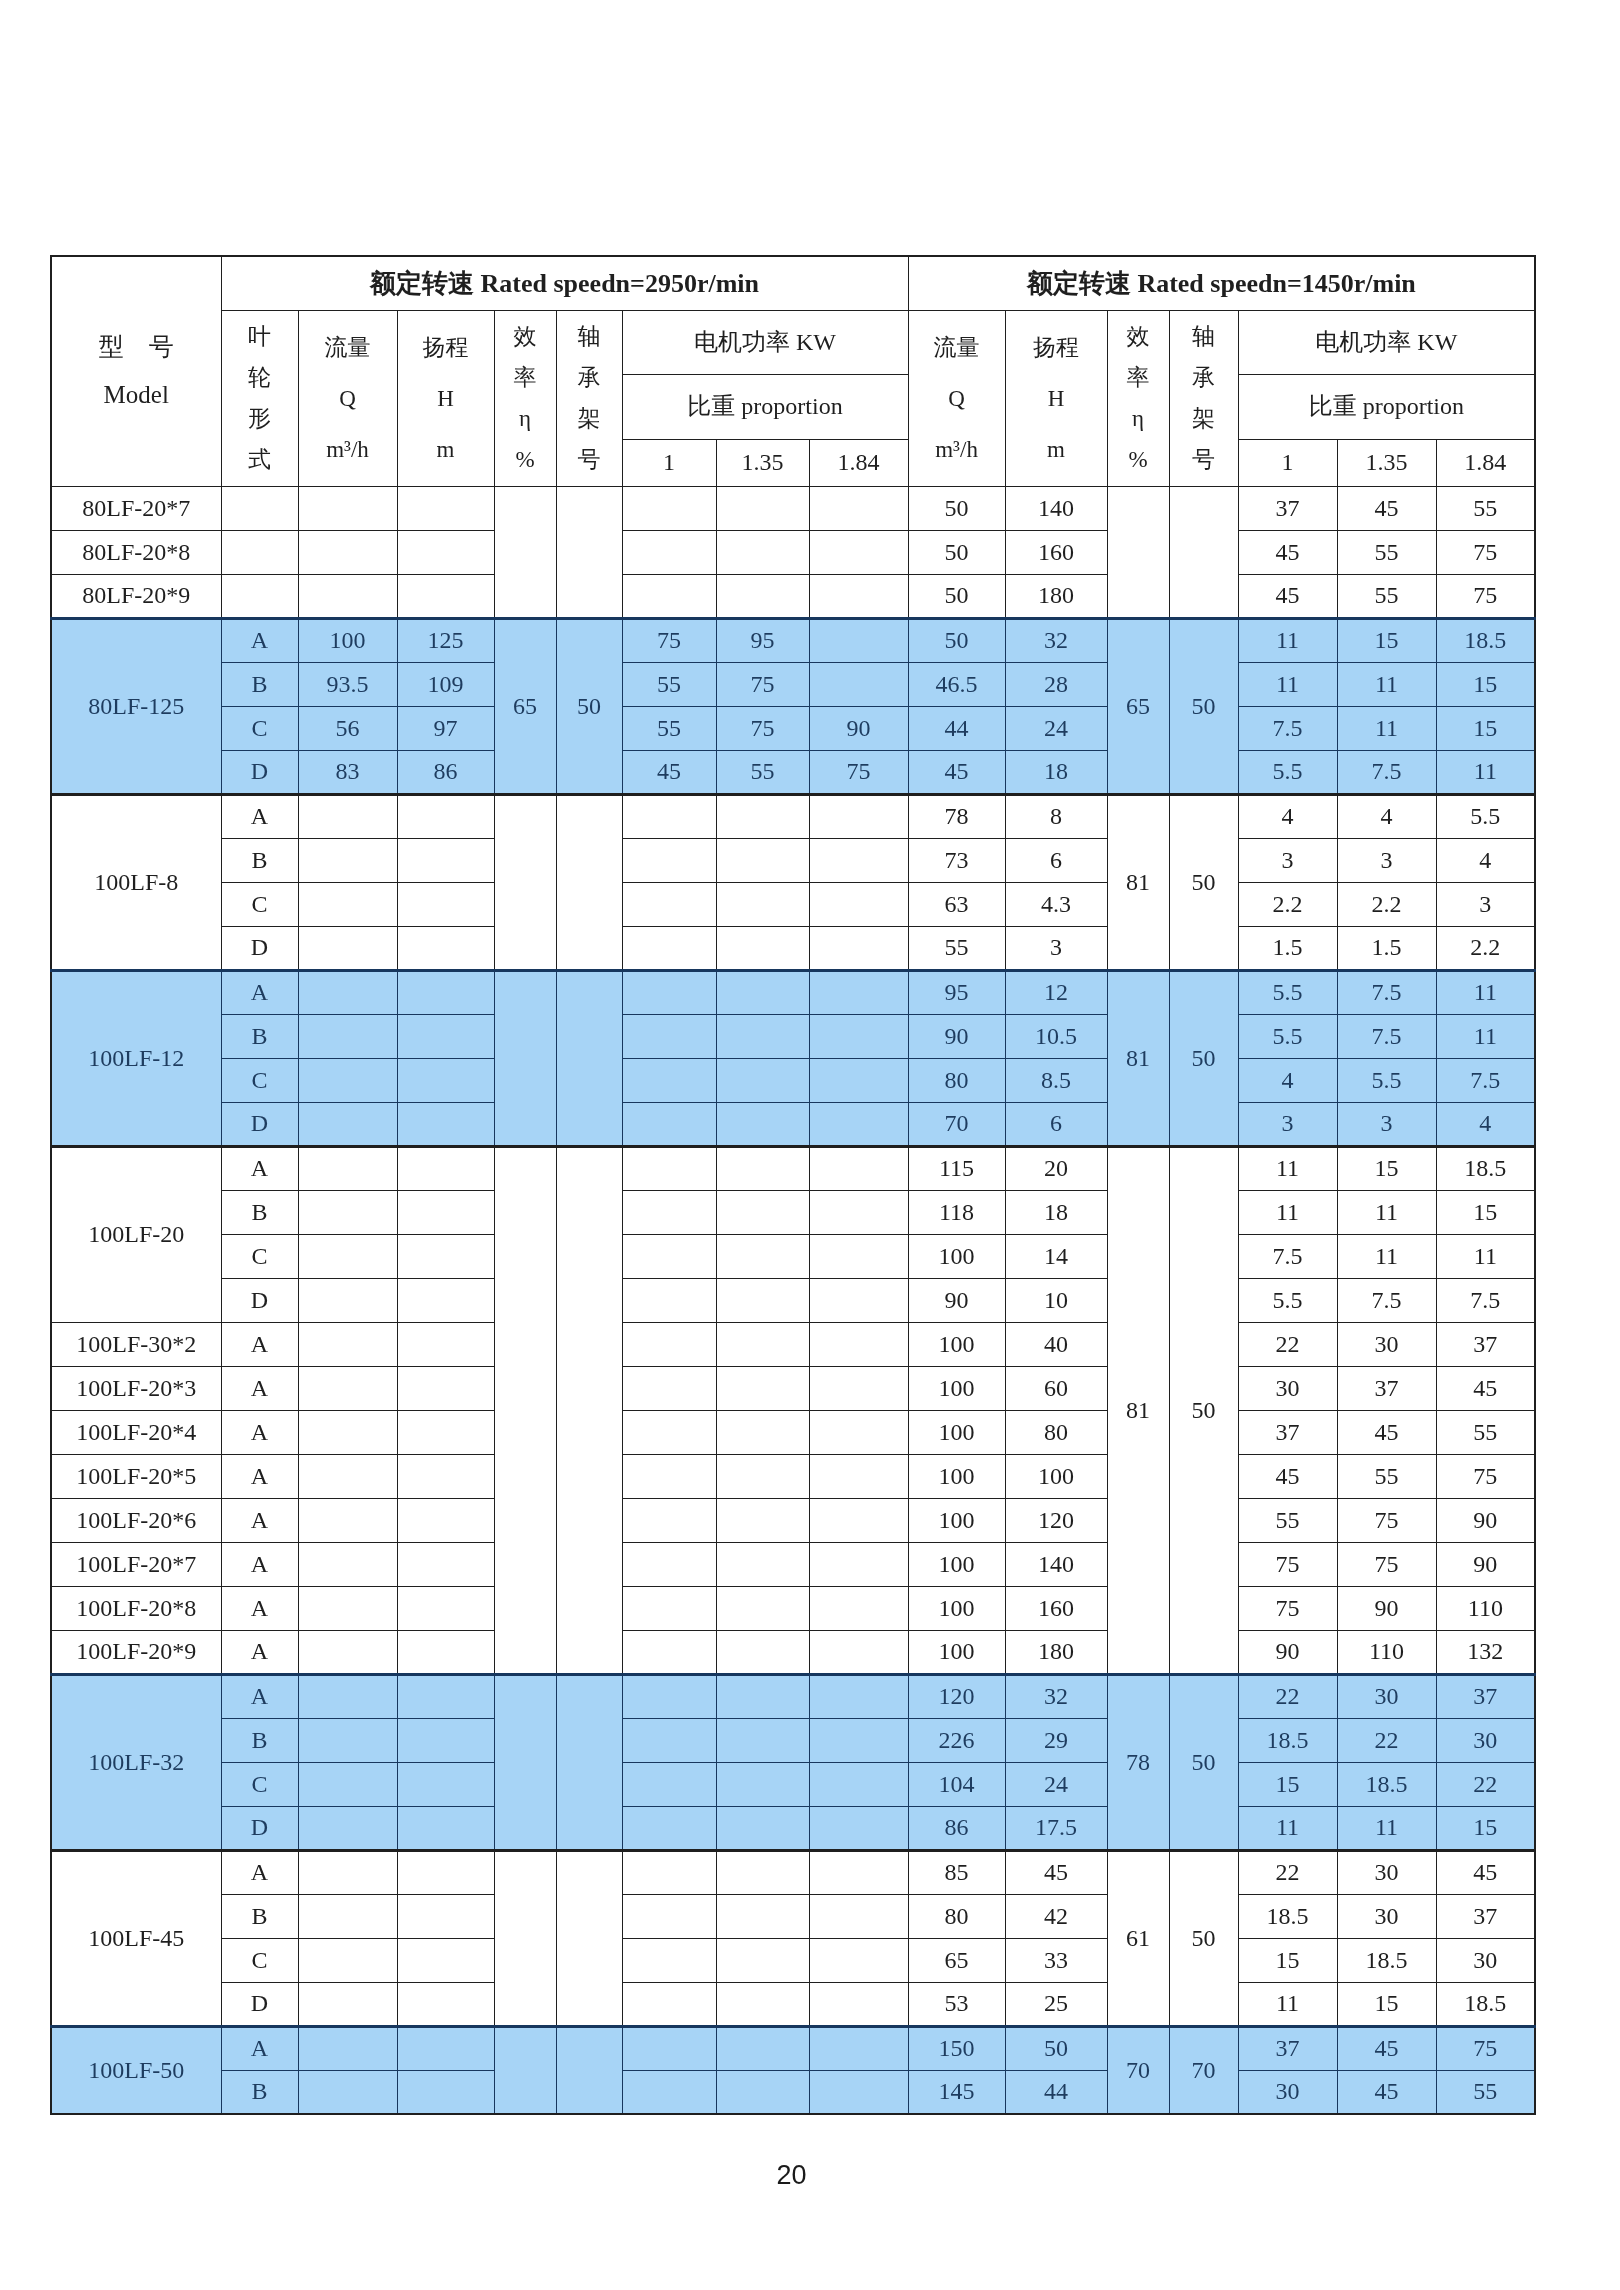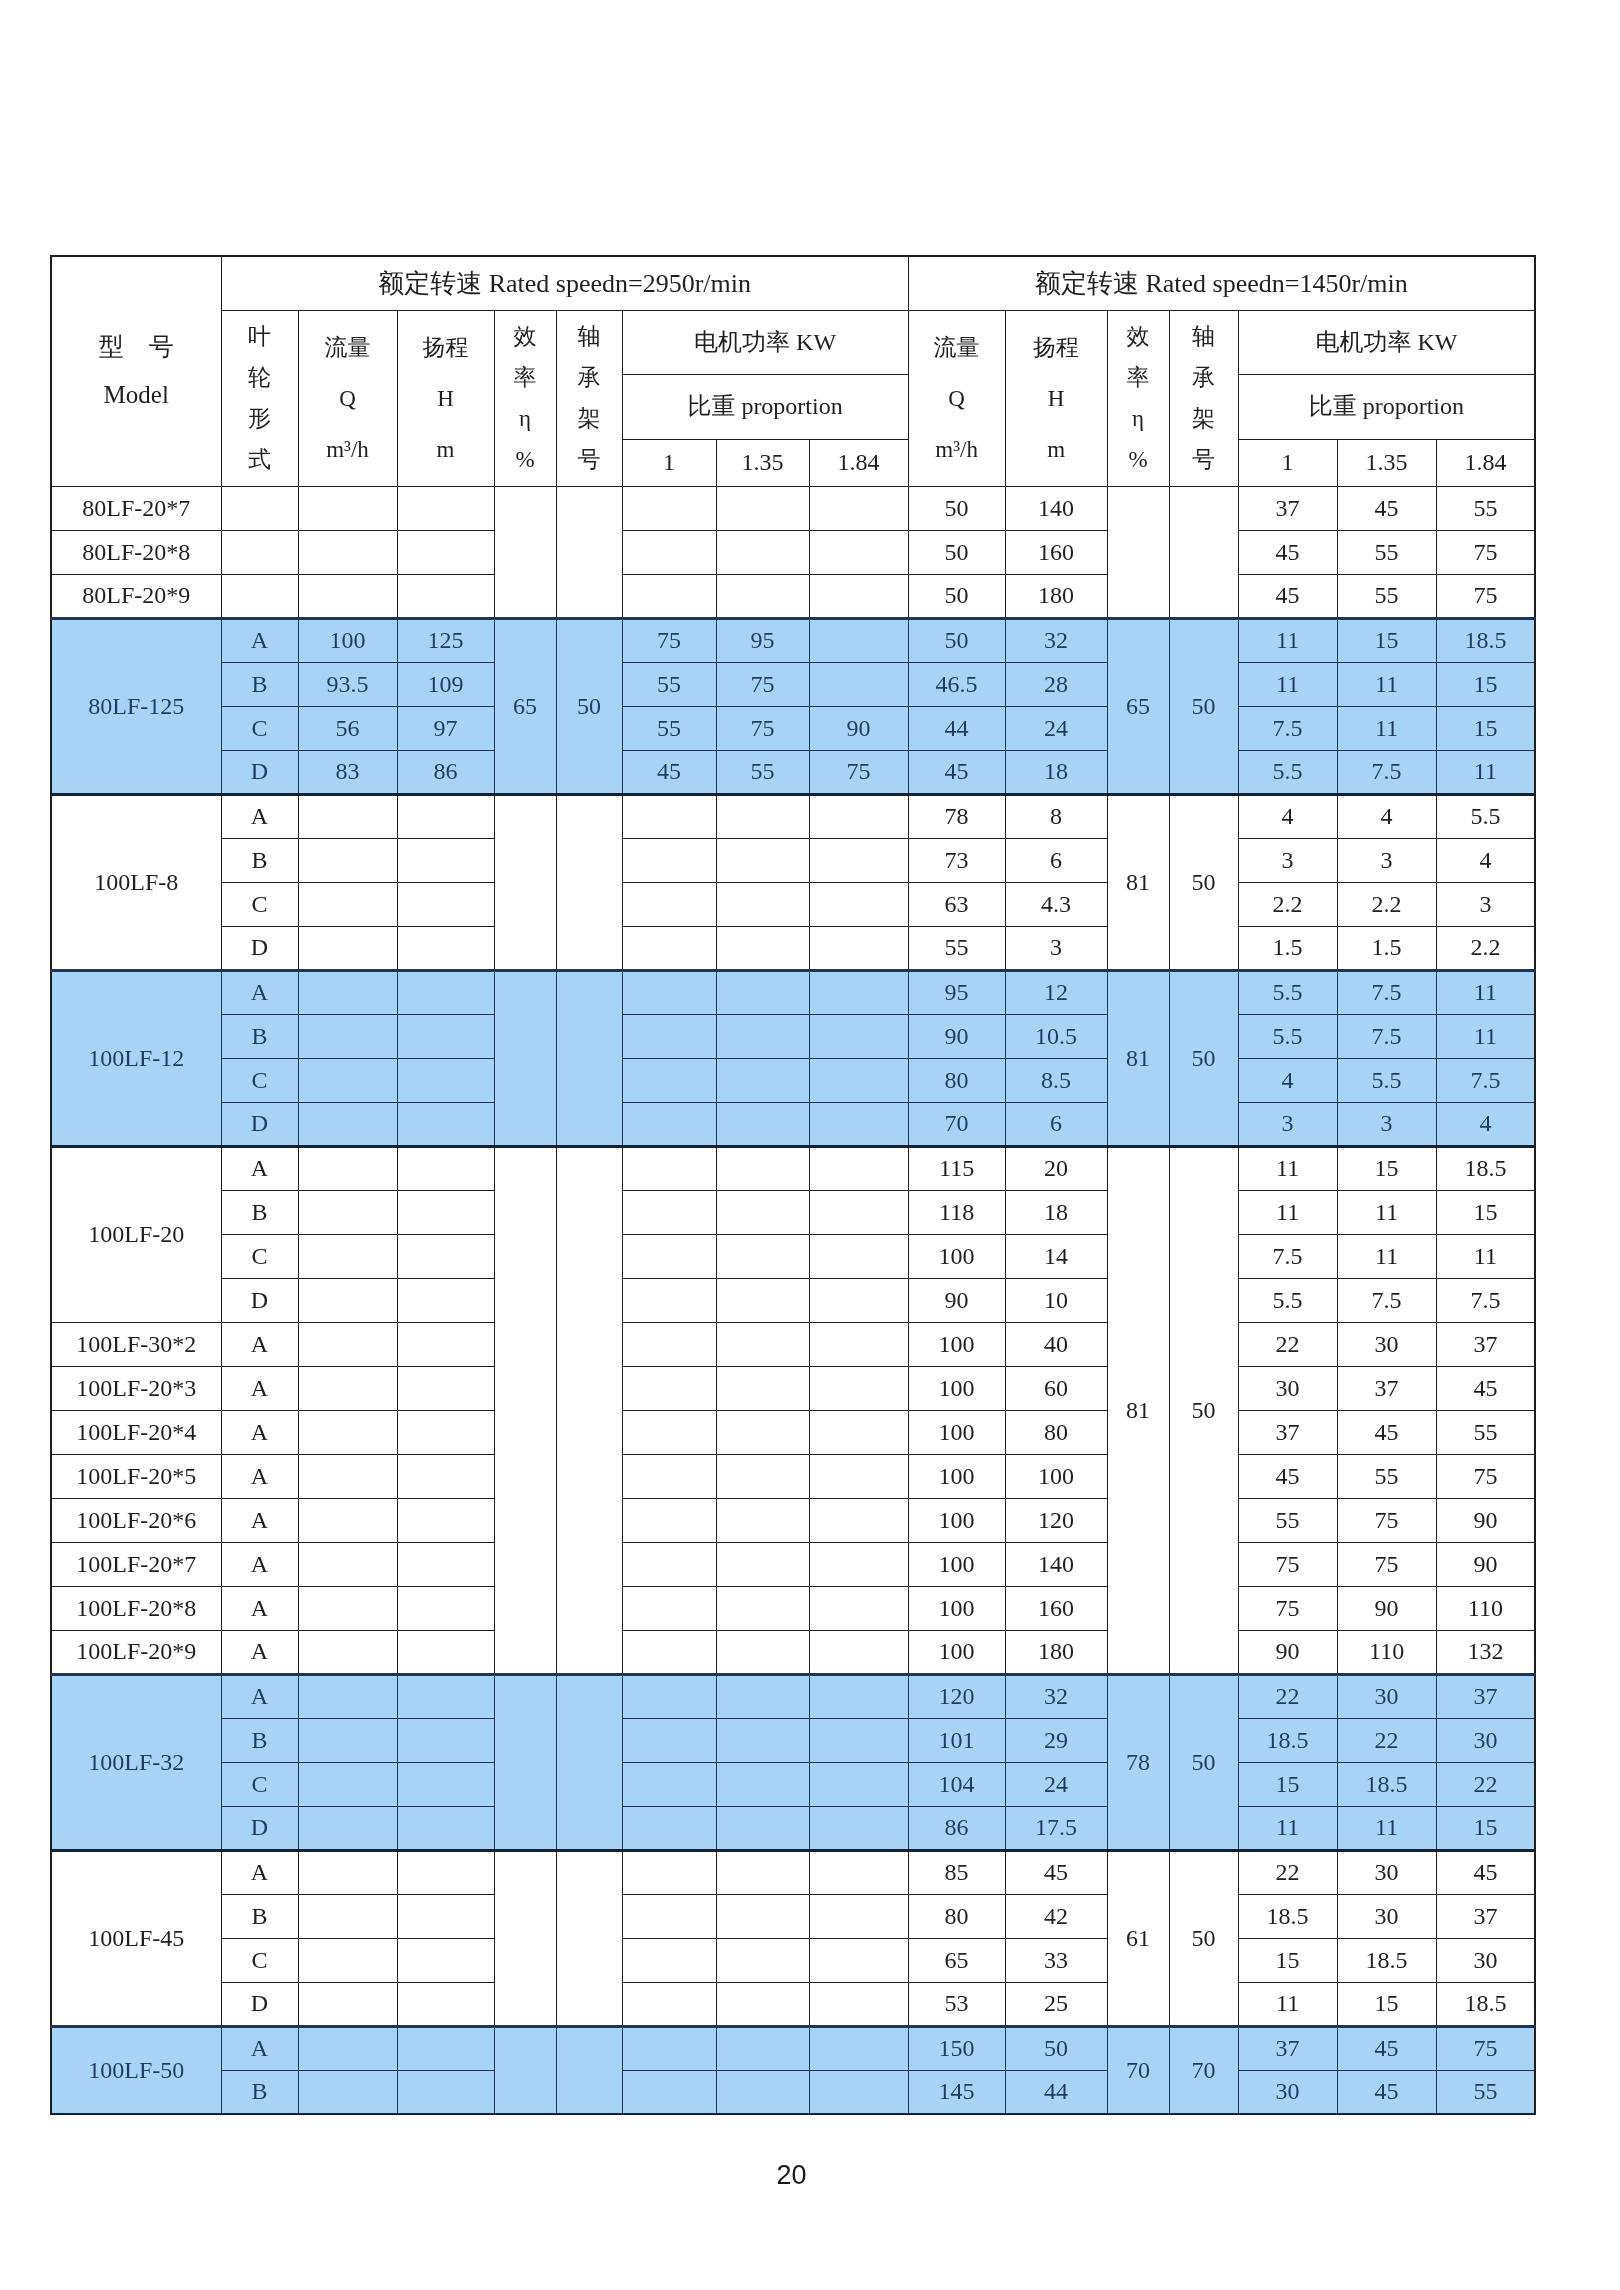--- a/index.html
+++ b/index.html
@@ -28,21 +28,21 @@
     overflow:hidden;
     font-size:24px;
     line-height:1.2;
   }
   .spec thead th{white-space:pre-line;}
   tr.r-top{height:54px;}
   tr.r-kw{height:64px;}
   tr.r-prop{height:65px;padding-left:32px;}
   tr.r-dens{height:47px;}
   .spec tbody tr{height:44px;}
-  th.speed{font-weight:normal;font-size:26px;}
+  th.speed{font-weight:bold;font-size:26px;}
   th.model-h{font-size:25px;line-height:1.95;margin-left:33px;}
   th.lh46{line-height:41px;font-size:23px;}
   th.lh60{line-height:51px;font-size:23px;margin-top:36px;}
   td.hl,th.hl{
     background:var(--hl-bg,#a7d4f6);
     color:var(--hl-tx,#1e3c5f);
     border-color:#17375e;
   }
   td.tt,th.tt{border-top-width:3.6px;}
   .pagenum{
@@ -537,21 +537,21 @@
           <td class="hl tt">30</td>
           <td class="hl tt">37</td>
         </tr>
         <tr>
           <td class="hl">B</td>
           <td class="hl"></td>
           <td class="hl"></td>
           <td class="hl"></td>
           <td class="hl"></td>
           <td class="hl"></td>
-          <td class="hl">101</td>
+          <td class="hl">226</td>
           <td class="hl">29</td>
           <td class="hl">18.5</td>
           <td class="hl">22</td>
           <td class="hl">30</td>
         </tr>
         <tr>
           <td class="hl">C</td>
           <td class="hl"></td>
           <td class="hl"></td>
           <td class="hl"></td>

